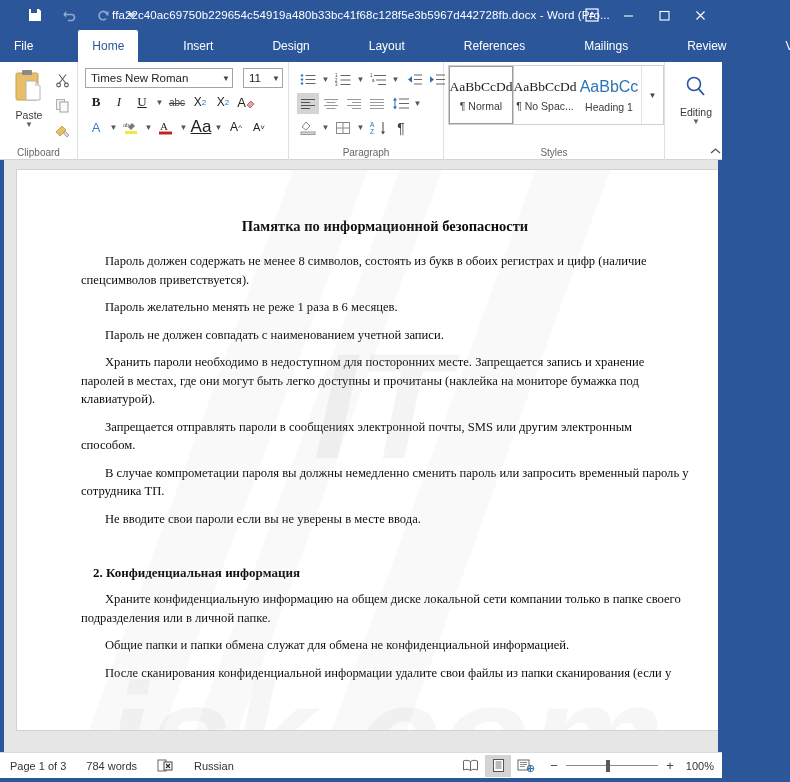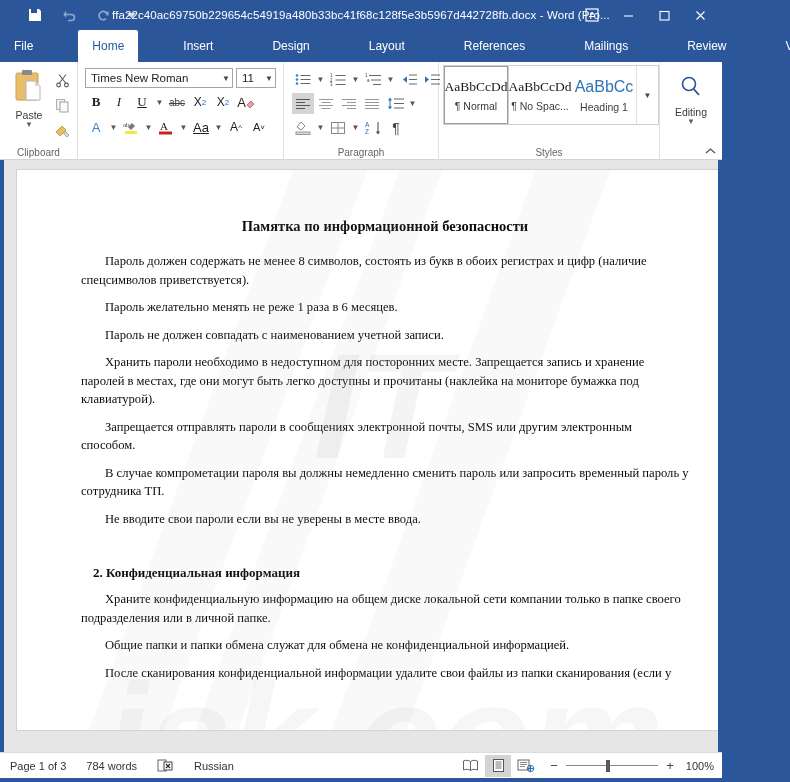--- a/index.html
+++ b/index.html
@@ -49,21 +49,21 @@
   .g-clip { width: 78px; }
   .clip-row { display: flex; gap: 0; padding-left: 2px; }
   .paste-btn { width: 44px; display: flex; flex-direction: column; align-items: center; padding-top: 2px; }
   .paste-label { font-size: 10.5px; color: #3b3b3b; margin-top: 1px; }
   .paste-caret { color: #606060; font-size: 8px; line-height: 7px; }
   .clip-side { display: flex; flex-direction: column; gap: 5px; padding-top: 4px; }
   .mini-btn { width: 22px; height: 20px; display: flex; align-items: center; justify-content: center; }
 
   
   .g-font { width: 228px; }
-  .fontrow { display: flex; align-items: center; gap: 3px; padding: 2px 0 0 2px; }
+  .fontrow { display: flex; align-items: center; gap: 10px; padding: 2px 0 0 2px; }
   .combo { height: 20px; border: 1px solid #a5a5a5; background: #fff; display: flex; align-items: center;
            font-size: 11.5px; color: #222; padding: 0 2px 0 5px; }
   .combo.fname { width: 148px; }
   .combo.fsize { width: 40px; }
   .combo .cval { flex: 1; overflow: hidden; white-space: nowrap; }
   .combo .ccaret { color: #444; font-size: 8px; padding-left: 3px; }
   .fbtnrow { display: flex; align-items: center; gap: 1px; padding: 3px 0 0 2px; }
   .fb { height: 22px; min-width: 22px; display: flex; align-items: center; justify-content: center;
         font-size: 13px; color: #222; }
   .fb.caret { min-width: 11px; color: #555; font-size: 8px; }
@@ -305,21 +305,21 @@
               </svg>
           </div>
           <div class="fb caret">▼</div>
           <div class="fb">
             <svg width="18" height="17" viewBox="0 0 18 17">
                 <text x="3" y="11" font-size="11" fill="#222" font-family="Liberation Serif, serif">A</text>
                 <rect x="2" y="12.5" width="13" height="3" fill="#cc2020"></rect>
               </svg>
           </div>
           <div class="fb caret">▼</div>
-          <div class="fb" style="font-size:13px;text-decoration:underline;">Aa</div>
+          <div class="fb" style="font-size:17px;text-decoration:underline;">Aa</div>
           <div class="fb caret">▼</div>
           <div class="fb">
             <span style="font-size:12px;">A</span>
               <span style="font-size:8px;vertical-align:5px;">^</span>
           </div>
           <div class="fb">
             <span style="font-size:11px;">A</span>
               <span style="font-size:8px;vertical-align:5px;">˅</span>
           </div>
         </div>

